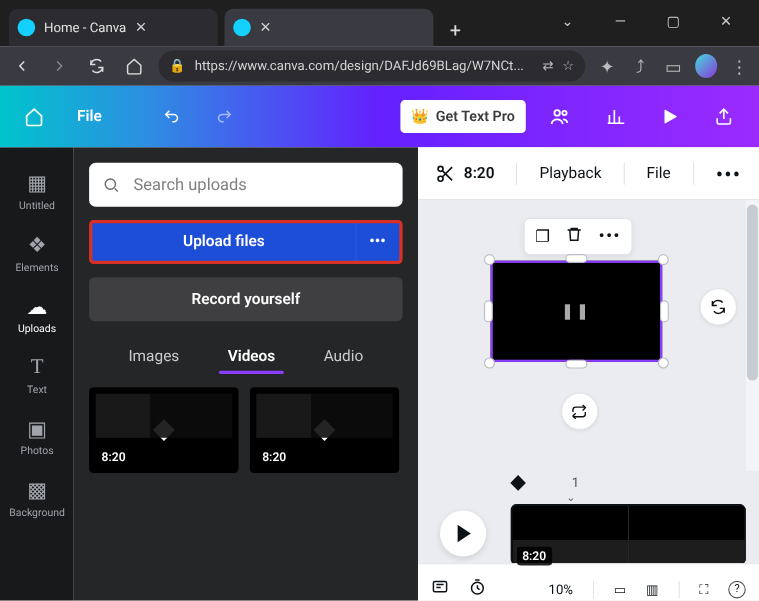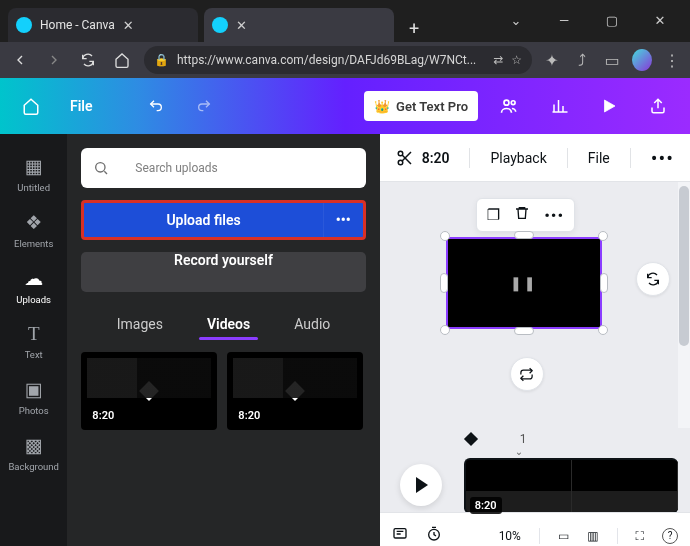--- a/index.html
+++ b/index.html
@@ -36,25 +36,25 @@
   .workspace { display: flex; height: calc(546px - 42px - 36px - 44px); }
 
   
   .rail { width: 68px; background: #18191b; display: flex; flex-direction: column; align-items: center; padding-top: 12px; color: #a1a5ab; font-size: 9.5px; }
   .rail .ritem { width: 100%; display: flex; flex-direction: column; align-items: center; gap: 4px; padding: 9px 0; color: #a1a5ab; }
   .rail .ritem.active { color: #fff; }
   .rail .ricon { font-size: 19px; }
 
   
   .panel { width: 315px; background: #252627; padding: 14px 14px 0 14px; display: flex; flex-direction: column; gap: 12px; position: relative; }
-  .search { height: 40px; background: #fff; border-radius: 6px; display: flex; align-items: center; gap: 26px; padding: 0 12px; color: #808080; font-size: 12px; }
+  .search { height: 40px; background: #fff; border-radius: 6px; display: flex; align-items: center; gap: 12px; padding: 0 12px; color: #808080; font-size: 15px; }
   .upload-btn { height: 40px; background: #1d4ed8; border: 3px solid #d93025; border-radius: 4px; display: flex; align-items: center; position: relative; color: #fff; font-weight: 600; font-size: 14px; }
   .upload-btn .ulabel { flex: 1; text-align: center; }
   .upload-btn .udots { width: 40px; display: flex; align-items: center; justify-content: center; height: 100%; border-left: 1px solid rgba(255,255,255,0.06); }
-  .record-btn { height: 40px; background: #3f3f42; border-radius: 5px; display: flex; align-items: flex-start; justify-content: center; color: #fff; font-size: 14px; font-weight: 600; }
+  .record-btn { height: 40px; background: #3f3f42; border-radius: 5px; display: flex; align-items: center; justify-content: center; color: #fff; font-size: 14px; font-weight: 600; }
 
   .mtabs { display: flex; gap: 36px; justify-content: center; color: #ccc; font-size: 14px; margin-top: 4px; }
   .mtab { padding: 8px 4px; position: relative; }
   .mtab.active { color: #fff; font-weight: 600; }
   .mtab.active::after { content: ""; position: absolute; left: -4px; right: -4px; bottom: 0; height: 3px; background: #8b3dff; border-radius: 2px; }
 
   .thumbs { display: flex; gap: 10px; }
   .thumb { width: 136px; height: 78px; background: #000; border-radius: 4px; position: relative; background-size: cover; background-image: linear-gradient(0deg,rgba(0,0,0,0.3),rgba(0,0,0,0.3)); overflow: hidden; }
   .thumb .fake-ui { position: absolute; inset: 6px 6px auto 6px; height: 40px; background: linear-gradient(90deg,#1b1b1b 40%,#0c0c0c 40%); opacity: 0.9; }
   .thumb::before { content: ""; position: absolute; left: 50%; top: 50%; width: 14px; height: 14px; transform: translate(-50%,-50%) rotate(45deg); background: #fff; }

